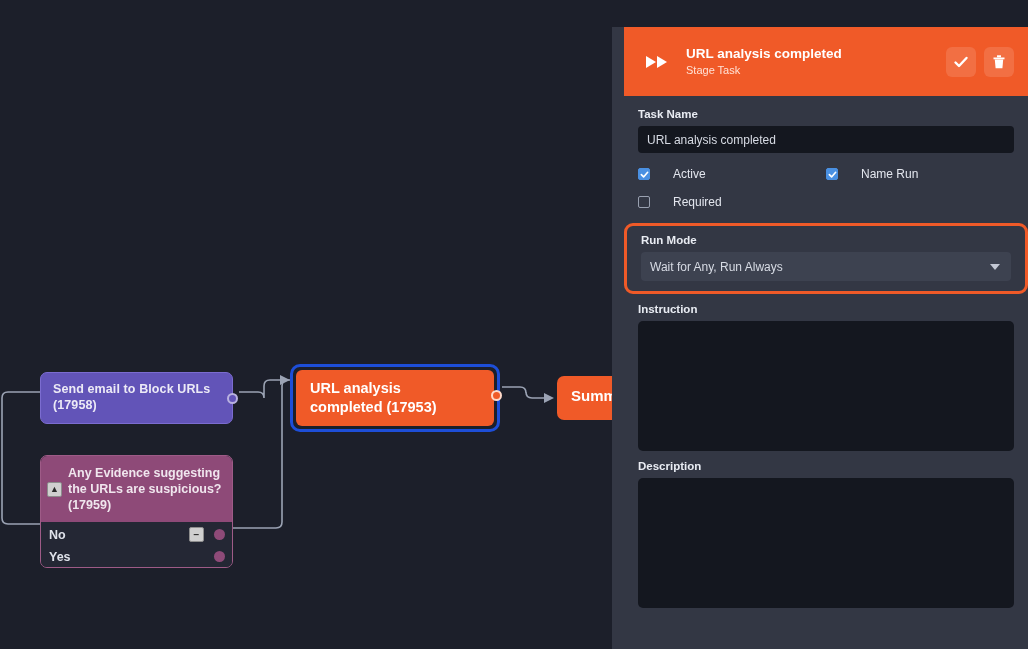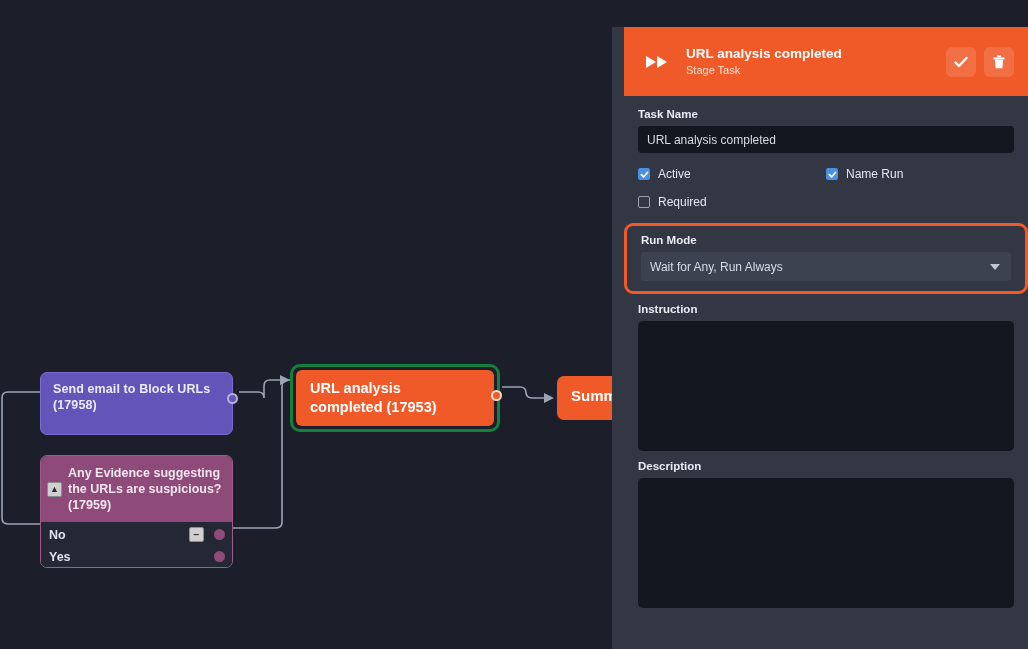--- a/index.html
+++ b/index.html
@@ -15,35 +15,35 @@
   #canvas {
     position: absolute; left: 0; top: 0; width: 616px; height: 649px;
     background: #1c1f2a; overflow: hidden;
   }
   #edges { position: absolute; left: 0; top: 0; width: 616px; height: 649px; }
 
   .node { position: absolute; border-radius: 7px; }
 
   
   .node-purple {
-    left: 40px; top: 372px; width: 193px; height: 63px;
+    left: 40px; top: 372px; width: 193px; height: 52px;
     background: #6254b8; border: 1px solid #7b6cd0;
     padding: 8px 12px;
     color: #eceaf6; font-size: 12.5px; font-weight: 700; line-height: 16px;
     letter-spacing: .1px;
   }
   .conn-dot {
     position: absolute; width: 11px; height: 11px; border-radius: 50%;
   }
   .conn-purple { right: -6px; top: 20px; background: #6254b8; border: 2px solid #b9b2e0; }
 
   
   .node-orange-wrap {
     position: absolute; left: 290px; top: 364px; width: 210px; height: 68px;
-    border: 3px solid #15803d; border-radius: 10px; padding: 3px;
+    border: 3px solid #1d4ed8; border-radius: 10px; padding: 3px;
     background: #1c1f2a;
   }
   .node-orange {
     width: 100%; height: 100%;
     background: #f05a28; border-radius: 6px;
     padding: 9px 14px;
     color: #ffffff; font-size: 14.5px; font-weight: 700; line-height: 19px;
   }
   .conn-orange { right: -5px; top: 23px; background: #f05a28; border: 2px solid #ffd9c9; }
 
@@ -110,21 +110,21 @@
   .field-label {
     color: #e9ecf3; font-size: 11.5px; font-weight: 700; margin-bottom: 6px;
   }
   .text-input {
     height: 27px; background: #14171f; border-radius: 4px; border: none;
     display: flex; align-items: center; padding: 0 9px;
     color: #d7dbe4; font-size: 12px;
   }
   .checks { margin-top: 14px; }
   .check-row { display: flex; margin-bottom: 14px; }
-  .check-cell { width: 50%; display: flex; align-items: center; gap: 8px; }
+  .check-cell { width: 50%; display: flex; align-items: center; gap: 23px; }
   .cbox {
     width: 12px; height: 12px; border-radius: 2px; flex: 0 0 auto;
     display: flex; align-items: center; justify-content: center;
   }
   .cbox.on { background: #4a90e2; border: 1px solid #4a90e2; }
   .cbox.off { background: transparent; border: 1px solid #99a0b0; }
   .cbox.on svg { display: block; }
   .check-label { color: #e3e6ee; font-size: 12px; }
 
   .highlight-box {

